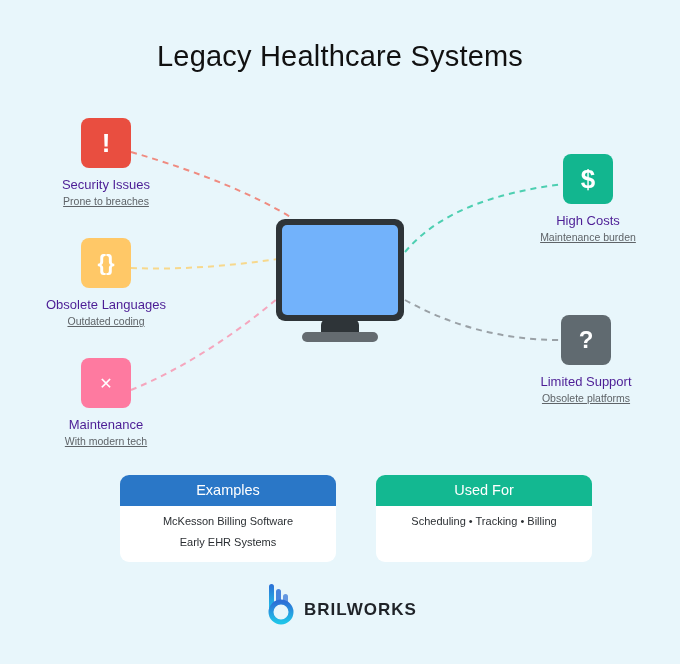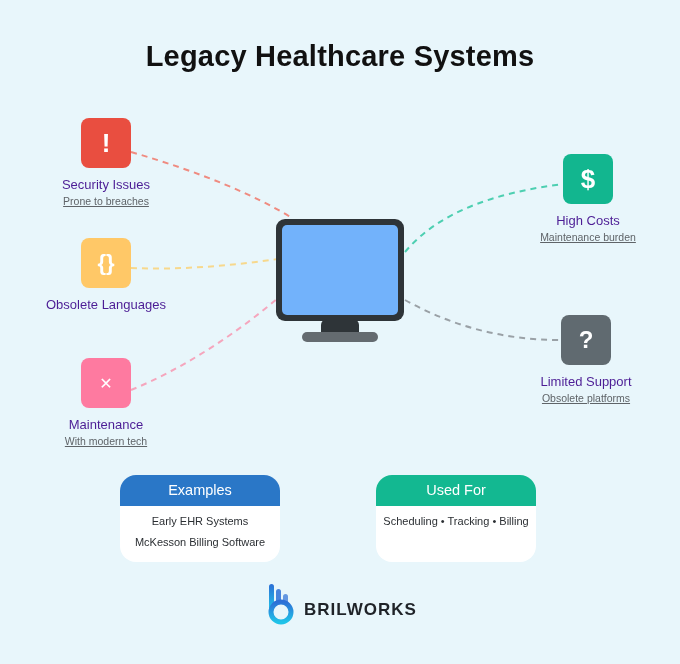--- a/index.html
+++ b/index.html
@@ -15,21 +15,21 @@
       overflow: hidden;
       color: #2b2f33;
     }
     .title {
       position: absolute;
       left: 0;
       top: 40px;
       width: 680px;
       text-align: center;
       font-size: 29px;
-      font-weight: 700;
+      font-weight: 400;
       color: #111;
       letter-spacing: 0.2px;
     }
     svg.connectors {
       position: absolute;
       left: 0;
       top: 0;
     }
     .node {
       position: absolute;
@@ -98,24 +98,24 @@
       left: 26px;
       top: 113px;
       width: 76px;
       height: 10px;
       background: #646b70;
       border-radius: 5px;
     }
     .card {
       position: absolute;
       top: 475px;
-      width: 160px;
+      width: 216px;
       height: 87px;
       background: #fff;
-      border-radius: 16px;
+      border-radius: 9px;
       overflow: hidden;
     }
     .card .card-head {
       height: 31px;
       line-height: 31px;
       color: #fff;
       font-size: 14.5px;
       text-align: center;
       font-weight: 500;
     }
@@ -161,20 +161,21 @@
 
 <div class="node" style="left:26px; top:118px;">
   <div class="icon-box" style="background:#e94e40; font-size:26px;">!</div>
   <div class="label">Security Issues</div>
   <div class="sub">Prone to breaches</div>
 </div>
 
 <div class="node" style="left:26px; top:238px;">
   <div class="icon-box" style="background:#ffc867; font-size:22px;">{}</div>
   <div class="label">Obsolete Languages</div>
+  <div class="sub">Outdated coding</div>
 </div>
 
 <div class="node" style="left:26px; top:358px;">
   <div class="icon-box" style="background:#fe7aa0; font-size:16px;">✕</div>
   <div class="label">Maintenance</div>
   <div class="sub">With modern tech</div>
 </div>
 
 <div class="node" style="left:508px; top:154px;">
   <div class="icon-box" style="background:#12b68f; font-size:26px;">$</div>
@@ -192,22 +193,22 @@
   <div class="frame">
     <div class="screen"></div>
   </div>
   <div class="neck"></div>
   <div class="base"></div>
 </div>
 
 <div class="card" style="left:120px;">
   <div class="card-head" style="background:#2a77c7;">Examples</div>
   <div class="card-body">
+    <div>McKesson Billing Software</div>
     <div>Early EHR Systems</div>
-    <div>McKesson Billing Software</div>
   </div>
 </div>
 
 <div class="card" style="left:376px;">
   <div class="card-head" style="background:#13b891;">Used For</div>
   <div class="card-body">
     <div>Scheduling • Tracking • Billing</div>
   </div>
 </div>
 

